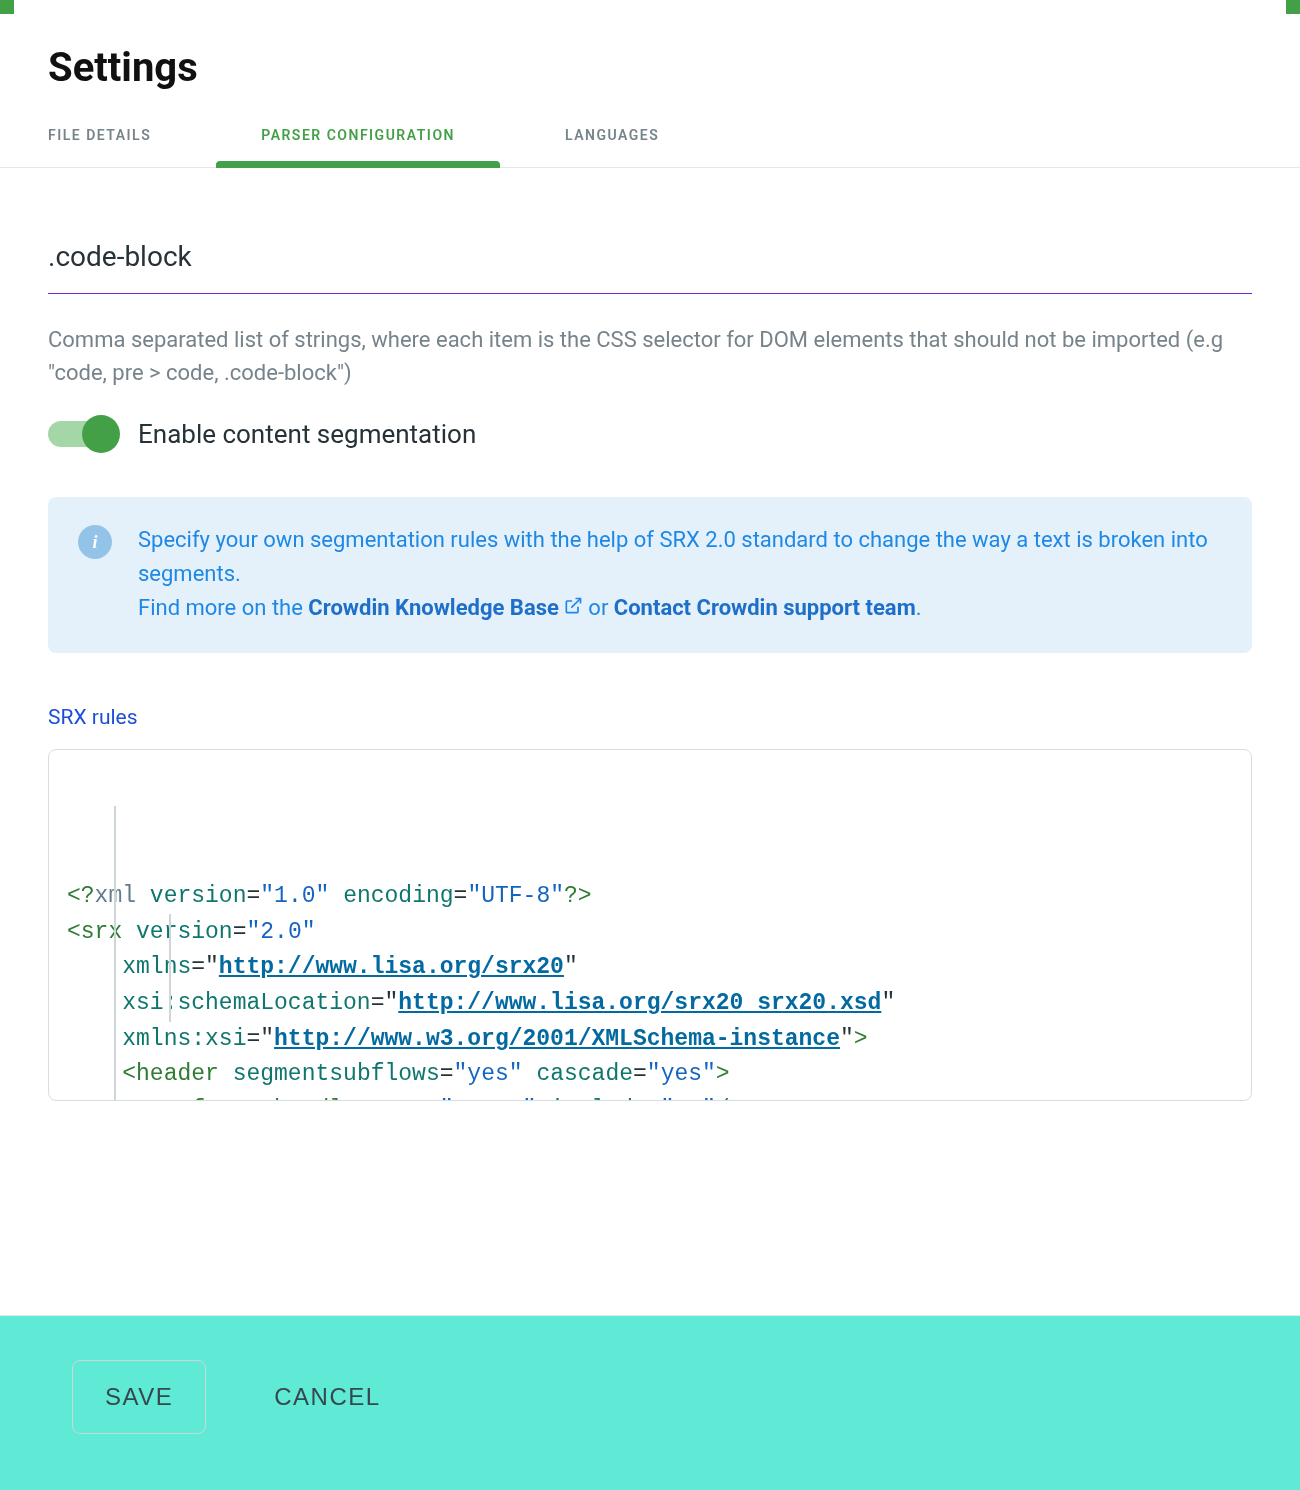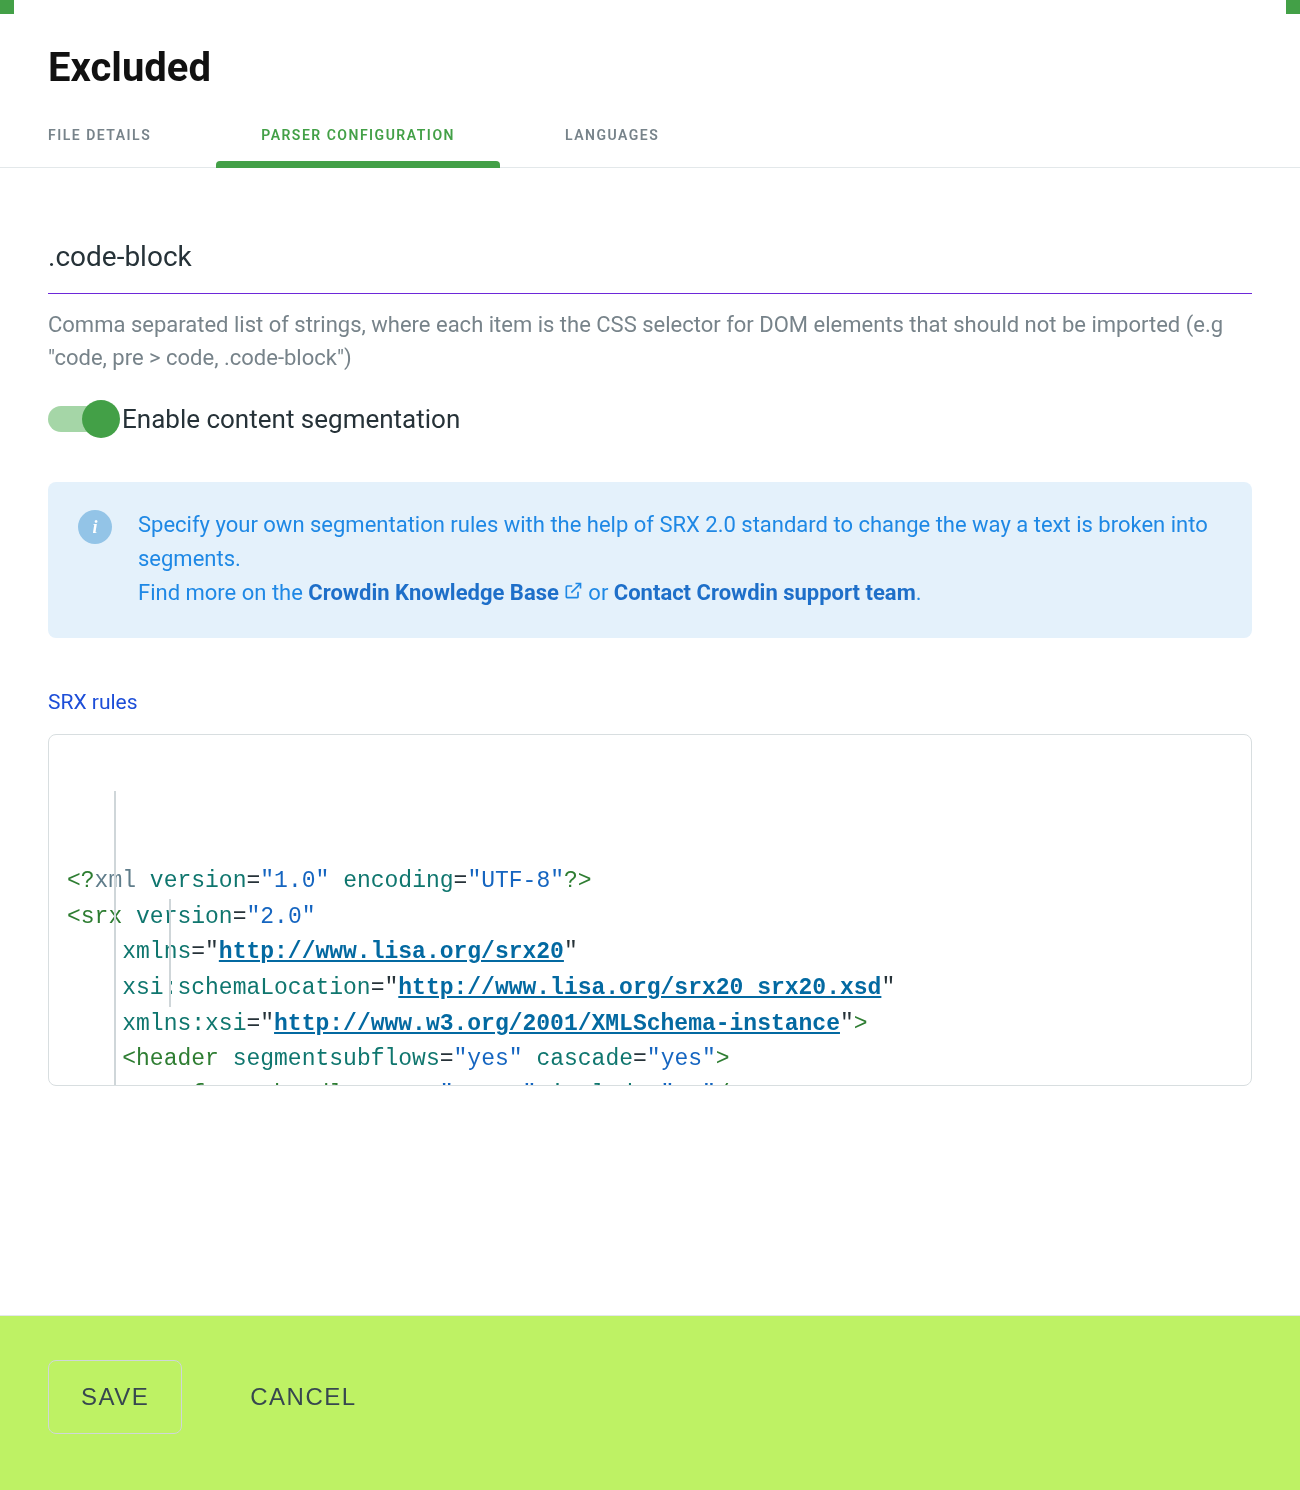--- a/index.html
+++ b/index.html
@@ -11,54 +11,54 @@
   .corner.br { bottom: 0; right: 0; }
   .header { padding: 44px 48px 0 48px; }
   .title { font-size: 40px; font-weight: 700; color: #111; }
   .tabs { display: flex; gap: 110px; padding: 36px 48px 0 48px; border-bottom: 1px solid #e3e8ea; position: relative; }
   .tab { font-size: 14px; font-weight: 600; letter-spacing: 1.5px; color: #77838a; padding-bottom: 24px; cursor: pointer; position: relative; }
   .tab.active { color: #43a047; }
   .tab.active::after { content: ""; position: absolute; left: -45px; right: -45px; bottom: -1px; height: 7px; background: #43a047; border-top-left-radius: 4px; border-top-right-radius: 4px; }
   .content { padding: 72px 48px 0 48px; }
   .field-label { font-size: 21px; color: #77838a; margin-bottom: 8px; }
   .field-input { font-size: 28px; color: #263238; width: 100%; border: none; border-bottom: 1px solid #6d28d9; padding-bottom: 20px; margin-bottom: 14px; font-family: inherit; outline: none; background: transparent; }
-  .help-text { font-size: 22px; color: #77838a; line-height: 1.5; margin-bottom: 22px; }
-  .toggle-row { display: flex; align-items: center; gap: 8px; margin: 30px 0 48px 0; }
+  .help-text { font-size: 22px; color: #77838a; line-height: 1.5; margin-bottom: 22px; margin-top: 15px; }
+  .toggle-row { display: flex; align-items: center; gap: 24px; margin: 30px 0 48px 0; }
   .toggle { width: 66px; height: 26px; background: #a5d6a7; border-radius: 13px; position: relative; cursor: pointer; }
   .toggle .knob { position: absolute; right: -6px; top: -6px; width: 38px; height: 38px; background: #43a047; border-radius: 50%; }
   .toggle-label { font-size: 26px; color: #263238; }
   .info-box { background: #e4f1fb; border-radius: 8px; padding: 26px 30px 28px 30px; display: flex; gap: 26px; margin-bottom: 52px; }
   .info-icon { width: 34px; height: 34px; border-radius: 50%; background: #93c4e7; color: #fff; display: flex; align-items: center; justify-content: center; font-weight: 900; flex-shrink: 0; font-size: 18px; font-family: Georgia, serif; font-style: italic; margin-top: 2px; }
   .info-text { font-size: 22px; line-height: 1.55; color: #1e88e5; }
   .info-text a { color: #1e6fc9; font-weight: 700; text-decoration: none; cursor: pointer; }
   .ext-icon { display: inline-flex; width: 20px; height: 20px; vertical-align: -1px; margin-left: 4px; }
   .ext-icon svg { width: 20px; height: 20px; stroke: #1e88e5; fill: none; stroke-width: 2; }
   .srx-label { font-size: 21px; color: #1d4ed8; margin-bottom: 20px; }
   .code-box { border: 1px solid #d8dee0; border-radius: 8px; padding: 22px 18px; font-family: "SFMono-Regular", Consolas, "Liberation Mono", Menlo, monospace; font-size: 23px; line-height: 1.55; overflow: hidden; height: 352px; position: relative; white-space: pre; }
   .code-box .guide { position: absolute; top: 56px; left: 65px; bottom: 0; width: 2px; background: #cfd6d9; }
   .code-box .guide2 { position: absolute; top: 164px; left: 120px; height: 108px; width: 2px; background: #cfd6d9; }
   .t-green { color: #2e7d32; }
   .t-red { color: #0f766e; }
   .t-str { color: #1565c0; }
   .t-gray { color: #607d8b; }
   .t-url { color: #0369a1; text-decoration: underline; font-weight: bold; }
-  .footer { position: absolute; bottom: 0; left: 0; right: 0; border-top: 1px solid #e3e8ea; padding: 44px 48px 56px 48px; display: flex; gap: 36px; align-items: center; background: #bef264; }
+  .footer { position: absolute; bottom: 0; left: 0; right: 0; border-top: 1px solid #e3e8ea; padding: 44px 48px 56px 72px; display: flex; gap: 36px; align-items: center; background: #5eead4; }
   .btn { font-size: 24px; font-weight: 500; letter-spacing: 1.5px; padding: 22px 32px; border-radius: 8px; cursor: pointer; border: none; background: transparent; color: #37474f; }
   .btn.primary { border: 1px solid #cfd6d9; }
 </style>
 </head>
 <body>
 
 <div class="corner tl"></div>
 <div class="corner tr"></div>
 <div class="corner bl"></div>
 <div class="corner br"></div>
 
 <div class="header">
-  <h1 class="title">Excluded</h1>
+  <h1 class="title">Settings</h1>
 </div>
 
 <div class="tabs">
   <div class="tab">FILE DETAILS</div>
   <div class="tab active">PARSER CONFIGURATION</div>
   <div class="tab">LANGUAGES</div>
 </div>
 
 <div class="content">
   <input class="field-input" value=".code-block" style="">

